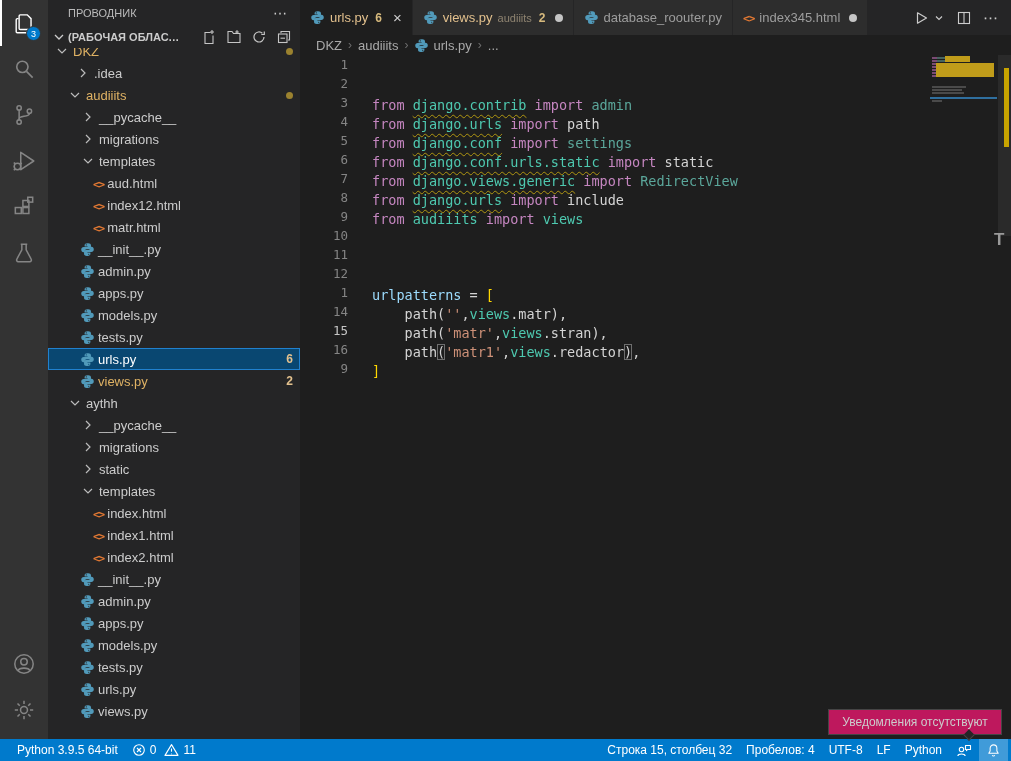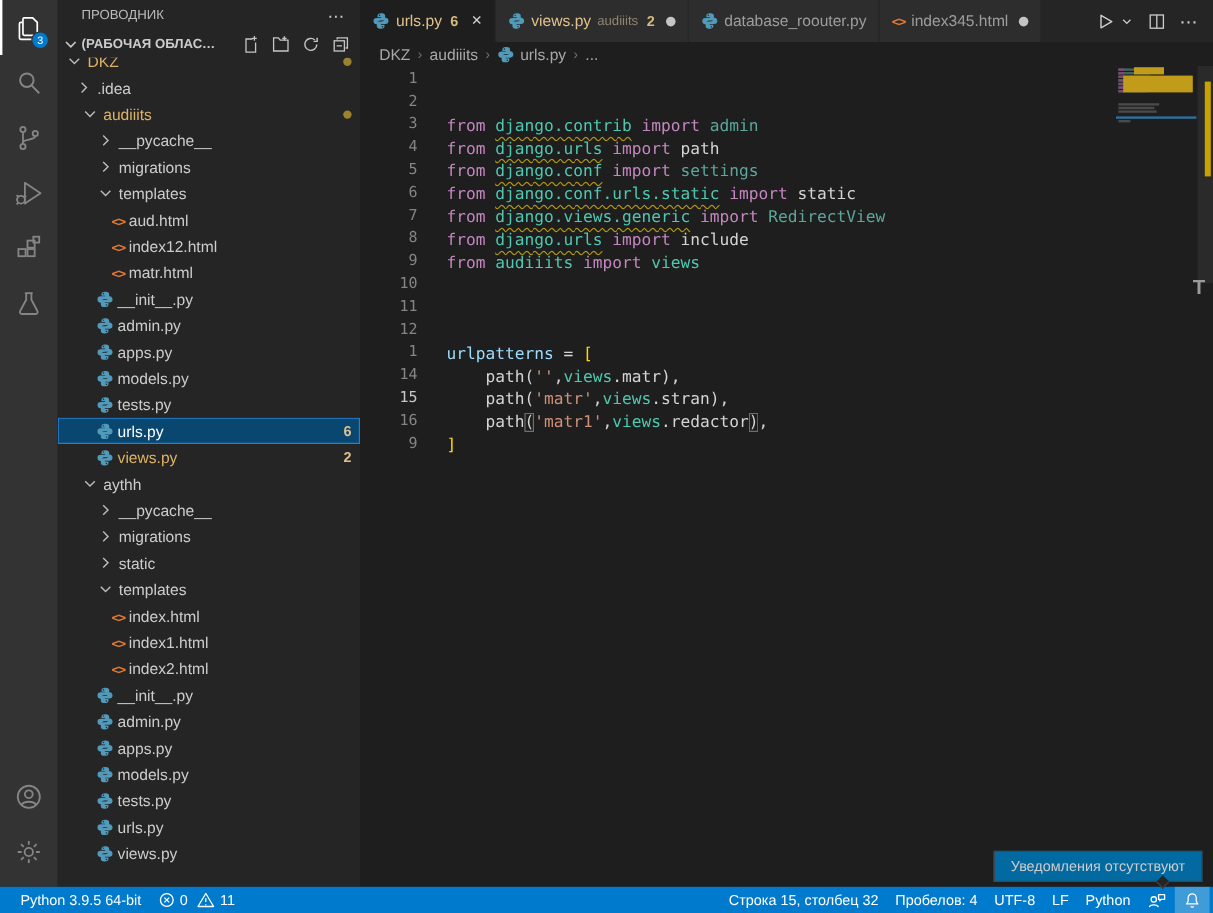--- a/index.html
+++ b/index.html
@@ -84,21 +84,21 @@
 
   
   .statusbar { position:absolute; left:0; bottom:0; width:1011px; height:22px; background:#007acc; color:#ffffff;
     display:flex; align-items:center; font-size:12px; z-index:8; }
   .sb-item { display:flex; align-items:center; gap:4px; padding:0 7px; height:22px; }
   .sb-left { display:flex; align-items:center; padding-left:10px; }
   .sb-right { margin-left:auto; display:flex; align-items:flex-start; padding-right:3px; }
   .sb-item.hl { background:rgba(255,255,255,0.25); }
 
   
-  .tooltip { position:absolute; left:828px; top:709px; width:174px; height:26px; background:#0369a1;
+  .tooltip { position:absolute; left:828px; top:709px; width:174px; height:26px; background:#be185d;
     border:1px solid #454545; display:flex; align-items:center; justify-content:center; font-size:12px;
     color:#cccccc; z-index:9; }
   .tooltip .arrow { position:absolute; right:28px; bottom:-5px; width:8px; height:8px; background:#252526;
     border-right:1px solid #454545; border-bottom:1px solid #454545; transform:rotate(45deg); }
 </style>
 </head>
 <body>
 
 <div class="activitybar">
   <div class="ab-item active">
@@ -220,21 +220,21 @@
       <div class="row mod" style="padding-left: 6px;">
         <span>
           <svg class="chev" width="16" height="16" viewBox="0 0 16 16" style="transform:rotate(90deg)">
             <path d="M6 4l4 4-4 4" fill="none" stroke="#bbbbbb" stroke-width="1.2"></path>
           </svg>
         </span>
         <span class="lbl">DKZ</span>
         <span class="spacer"></span>
         <span class="fdot"></span>
       </div>
-      <div class="row" style="padding-left: 14px;">
+      <div class="row" style="padding-left: 27px;">
         <span>
           <svg class="chev" width="16" height="16" viewBox="0 0 16 16" style="transform:rotate(0deg)">
             <path d="M6 4l4 4-4 4" fill="none" stroke="#bbbbbb" stroke-width="1.2"></path>
           </svg>
         </span>
         <span class="lbl">.idea</span>
         <span class="spacer"></span>
       </div>
       <div class="row mod" style="padding-left: 19px;">
         <span>

